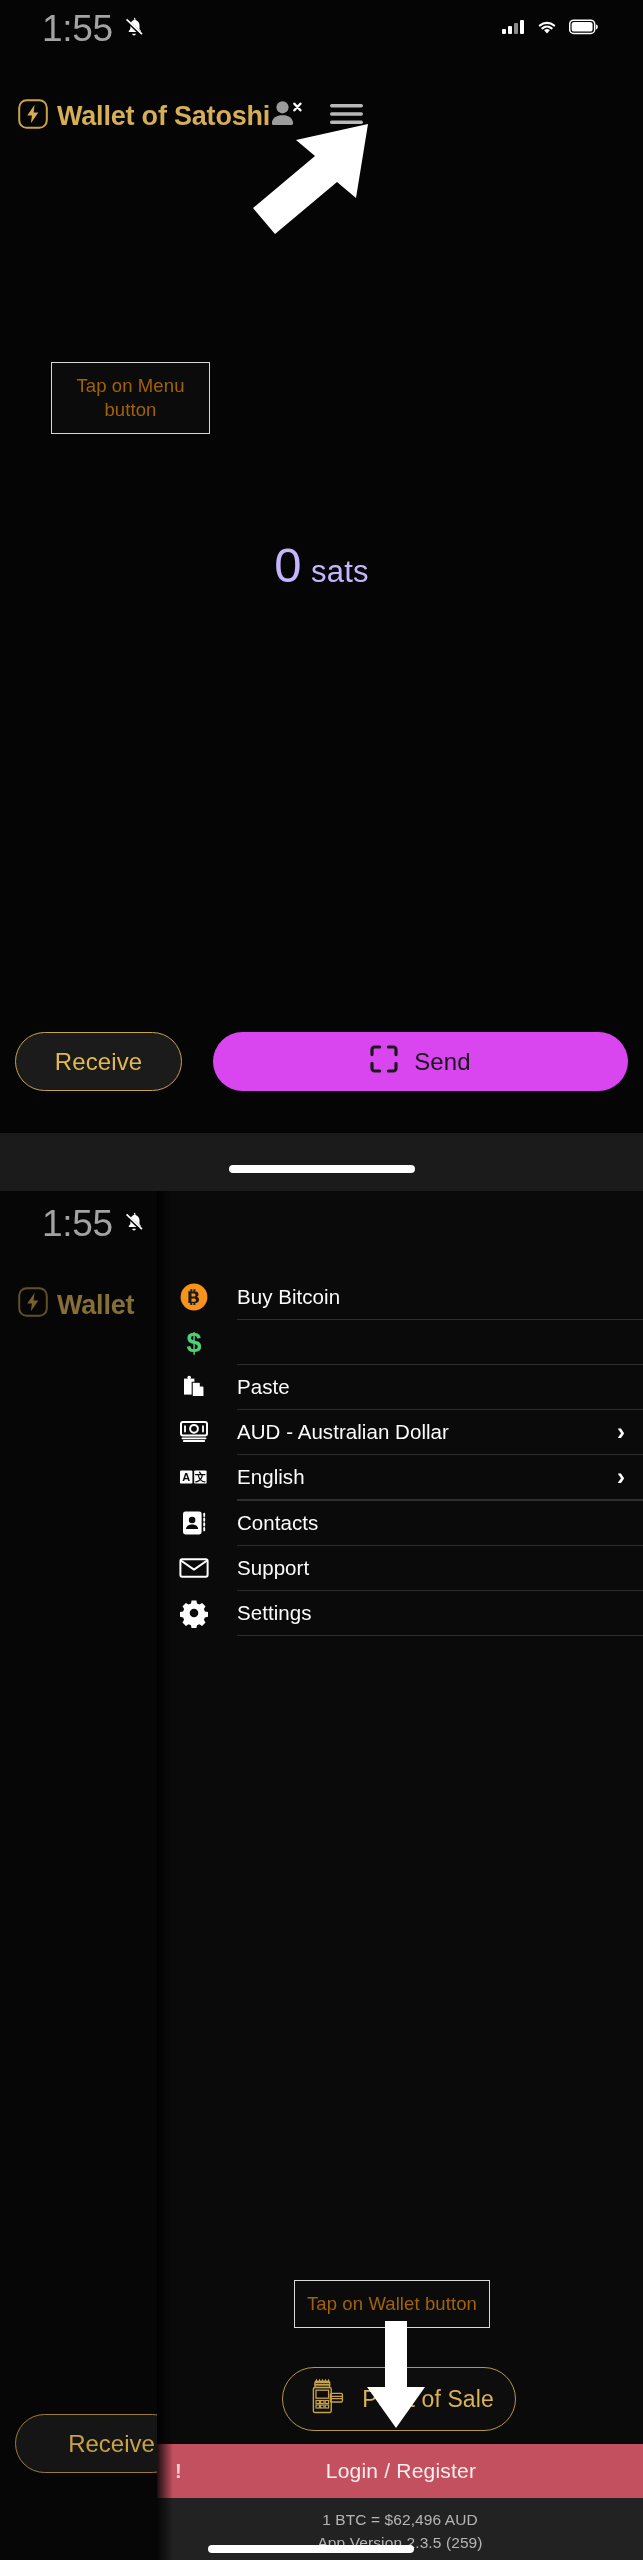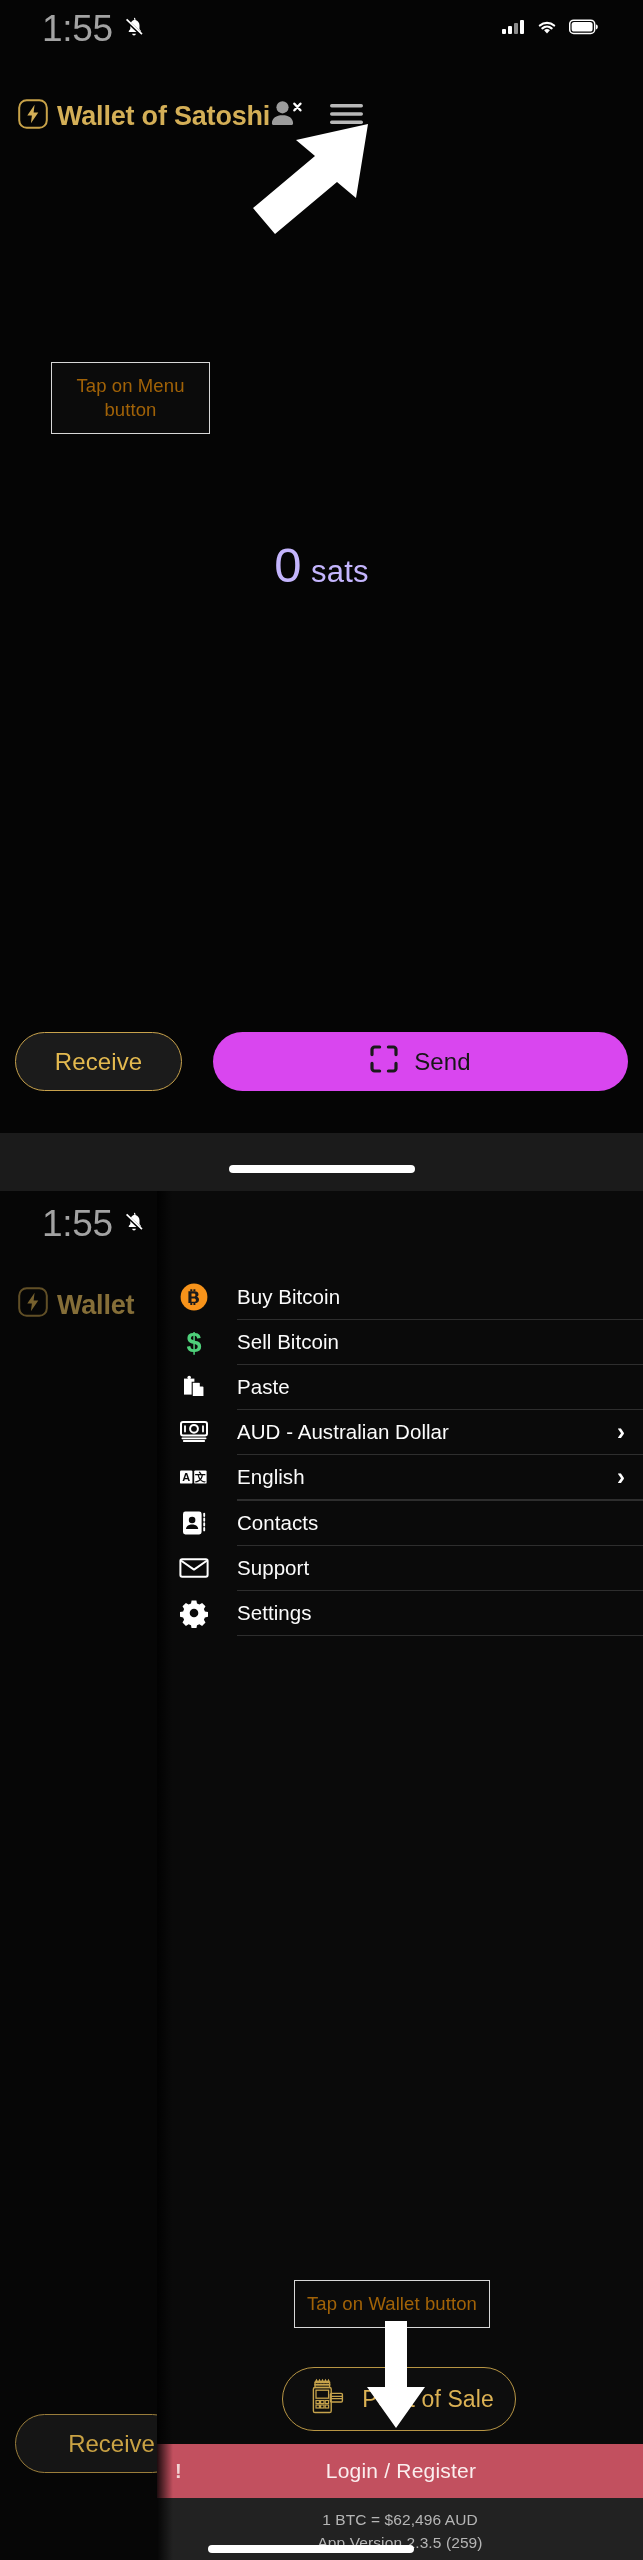--- a/index.html
+++ b/index.html
@@ -562,21 +562,20 @@
         <span class="menu-label">Buy Bitcoin</span>
       </div>
       <div class="menu-divider"></div>
 
       <div class="menu-item">
         <span class="menu-icon">
           <svg width="30" height="30" viewBox="0 0 30 30">
             <text x="15" y="24.5" font-family="Liberation Sans, sans-serif" font-size="27" font-weight="bold" fill="#4ed07a" text-anchor="middle">$</text>
           </svg>
         </span>
-        <span class="menu-label">Sell Bitcoin</span>
       </div>
       <div class="menu-divider"></div>
 
       <div class="menu-item">
         <span class="menu-icon">
           <svg width="30" height="30" viewBox="0 0 30 30">
             <path d="M5 6.6h10.4v16H5z" fill="#fff"></path>
             <circle cx="10.2" cy="5.5" r="1.8" fill="#fff"></circle>
             <path d="M13.2 10.3h7.6l4.2 4.2v10.1h-11.8z" fill="#fff"></path>
             <path d="M20.8 10.3v4.2H25z" fill="#0a0a0a"></path>

